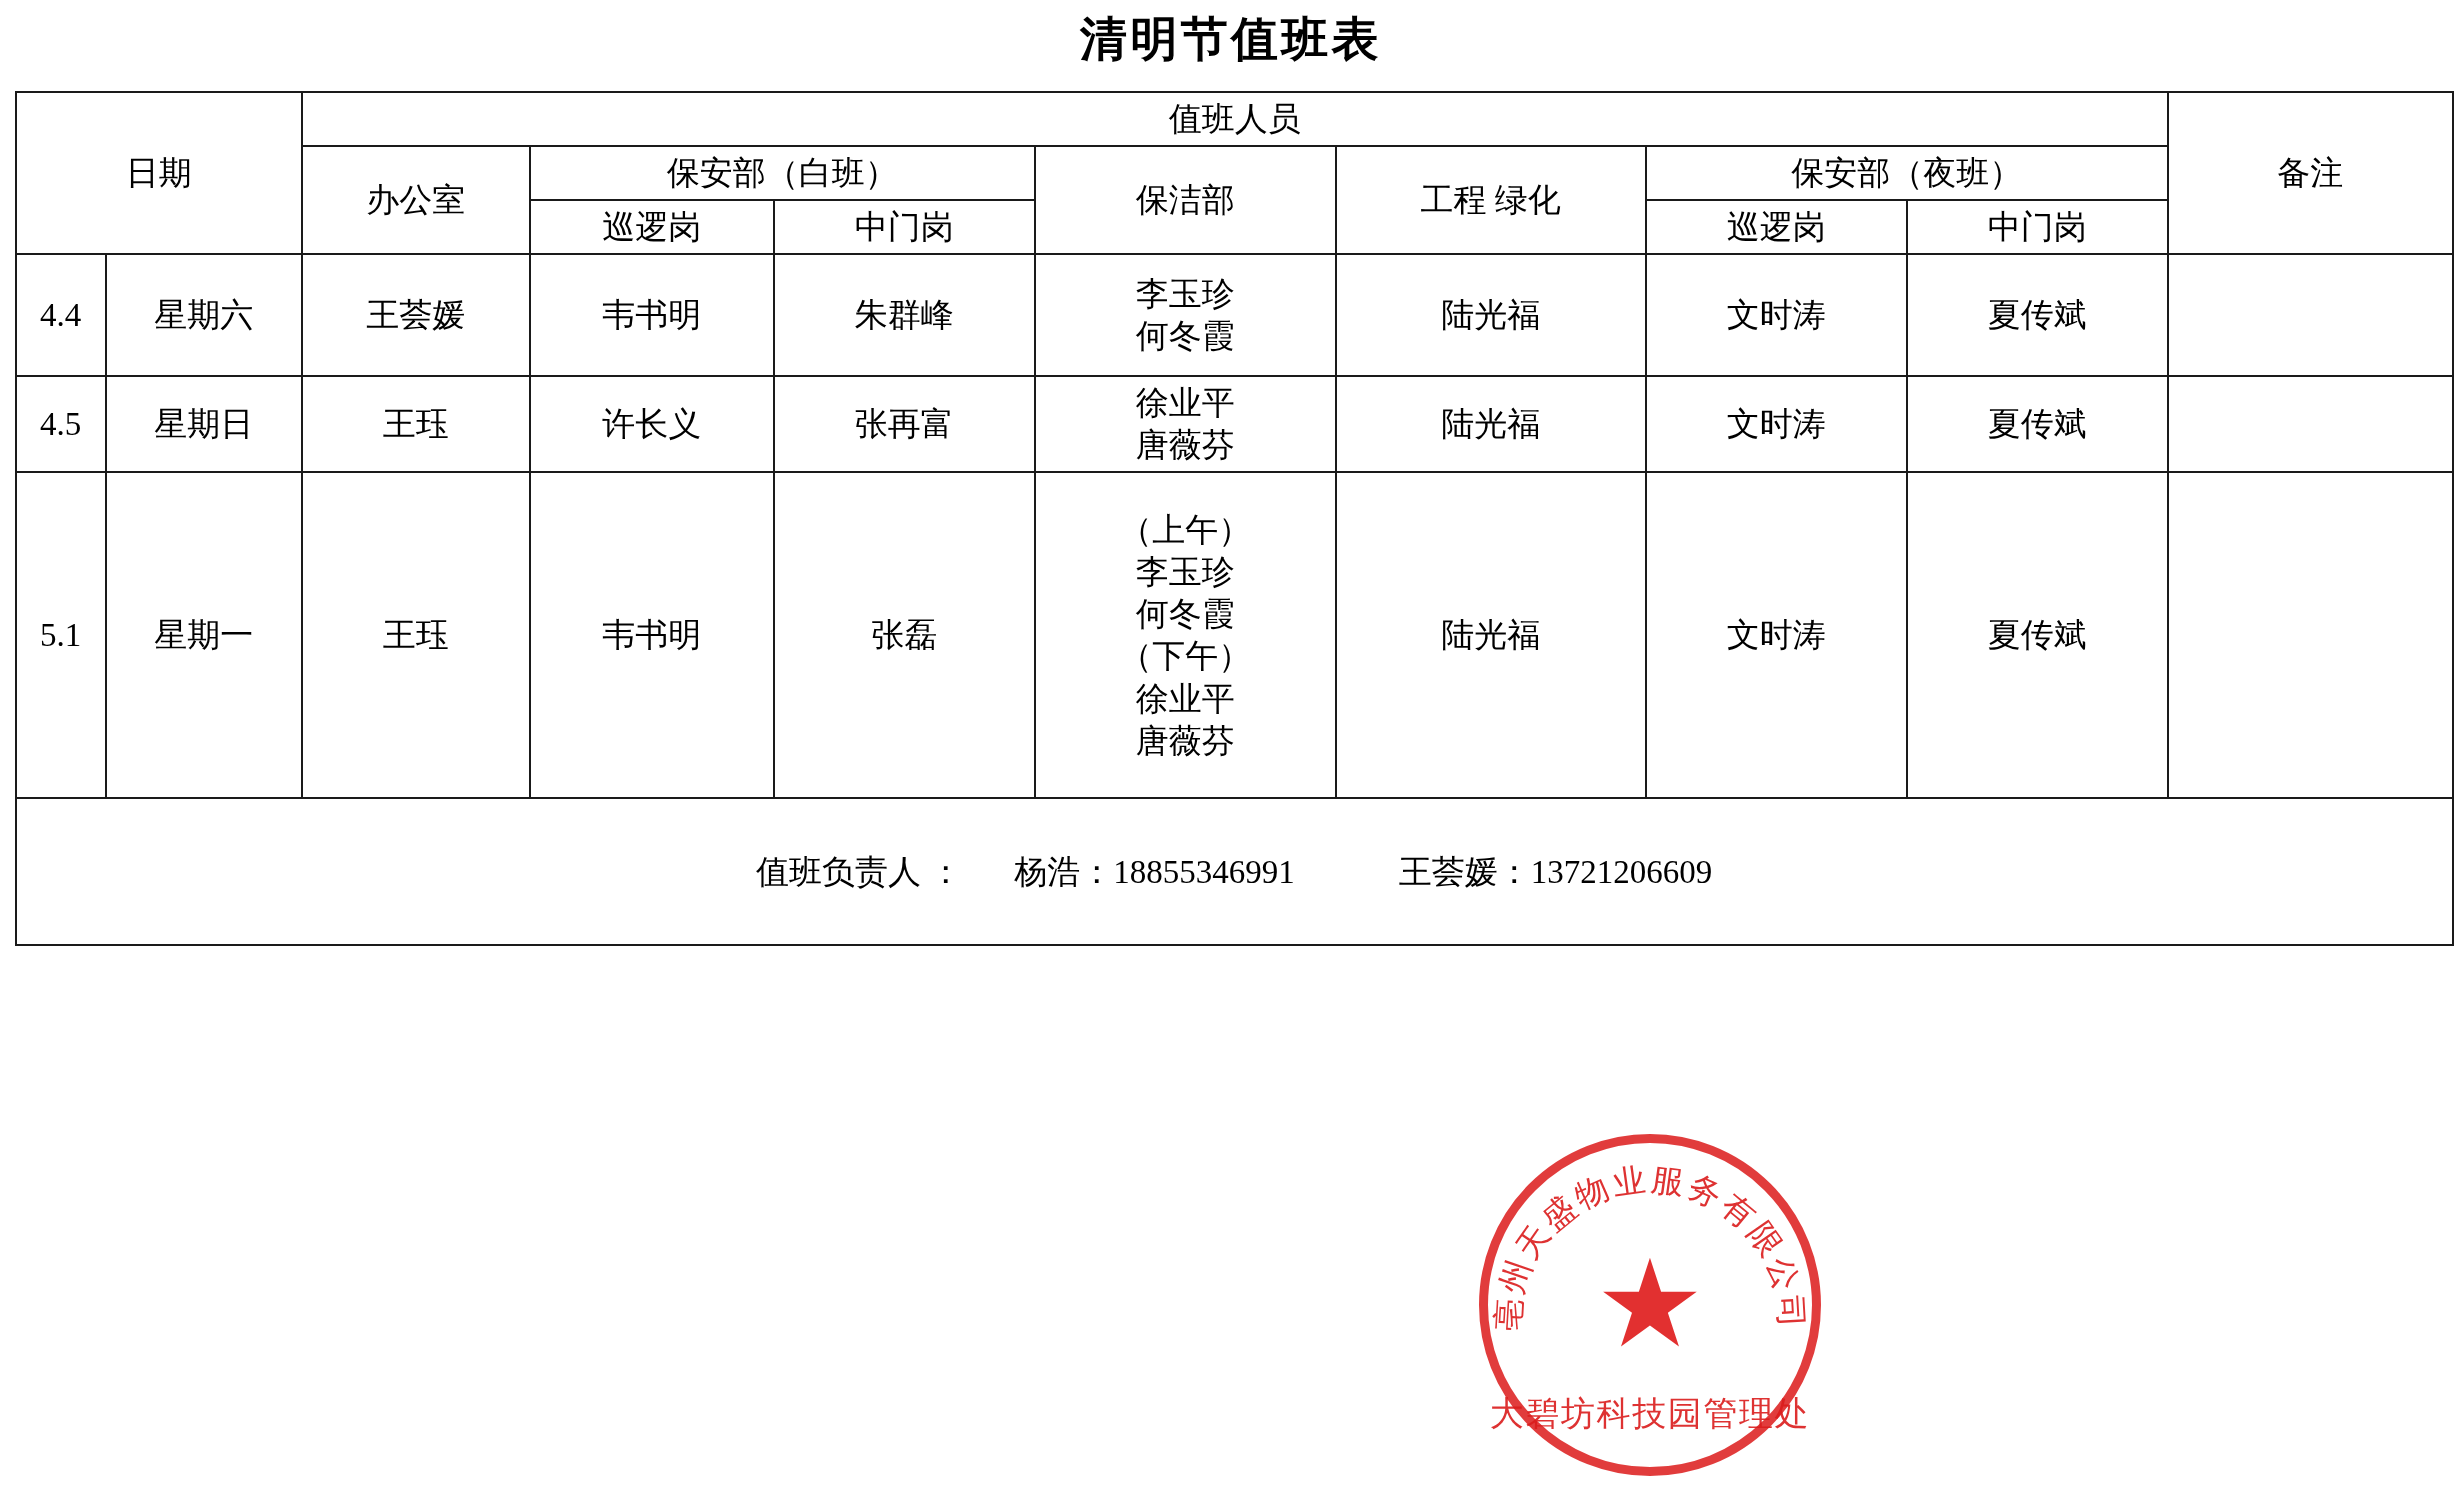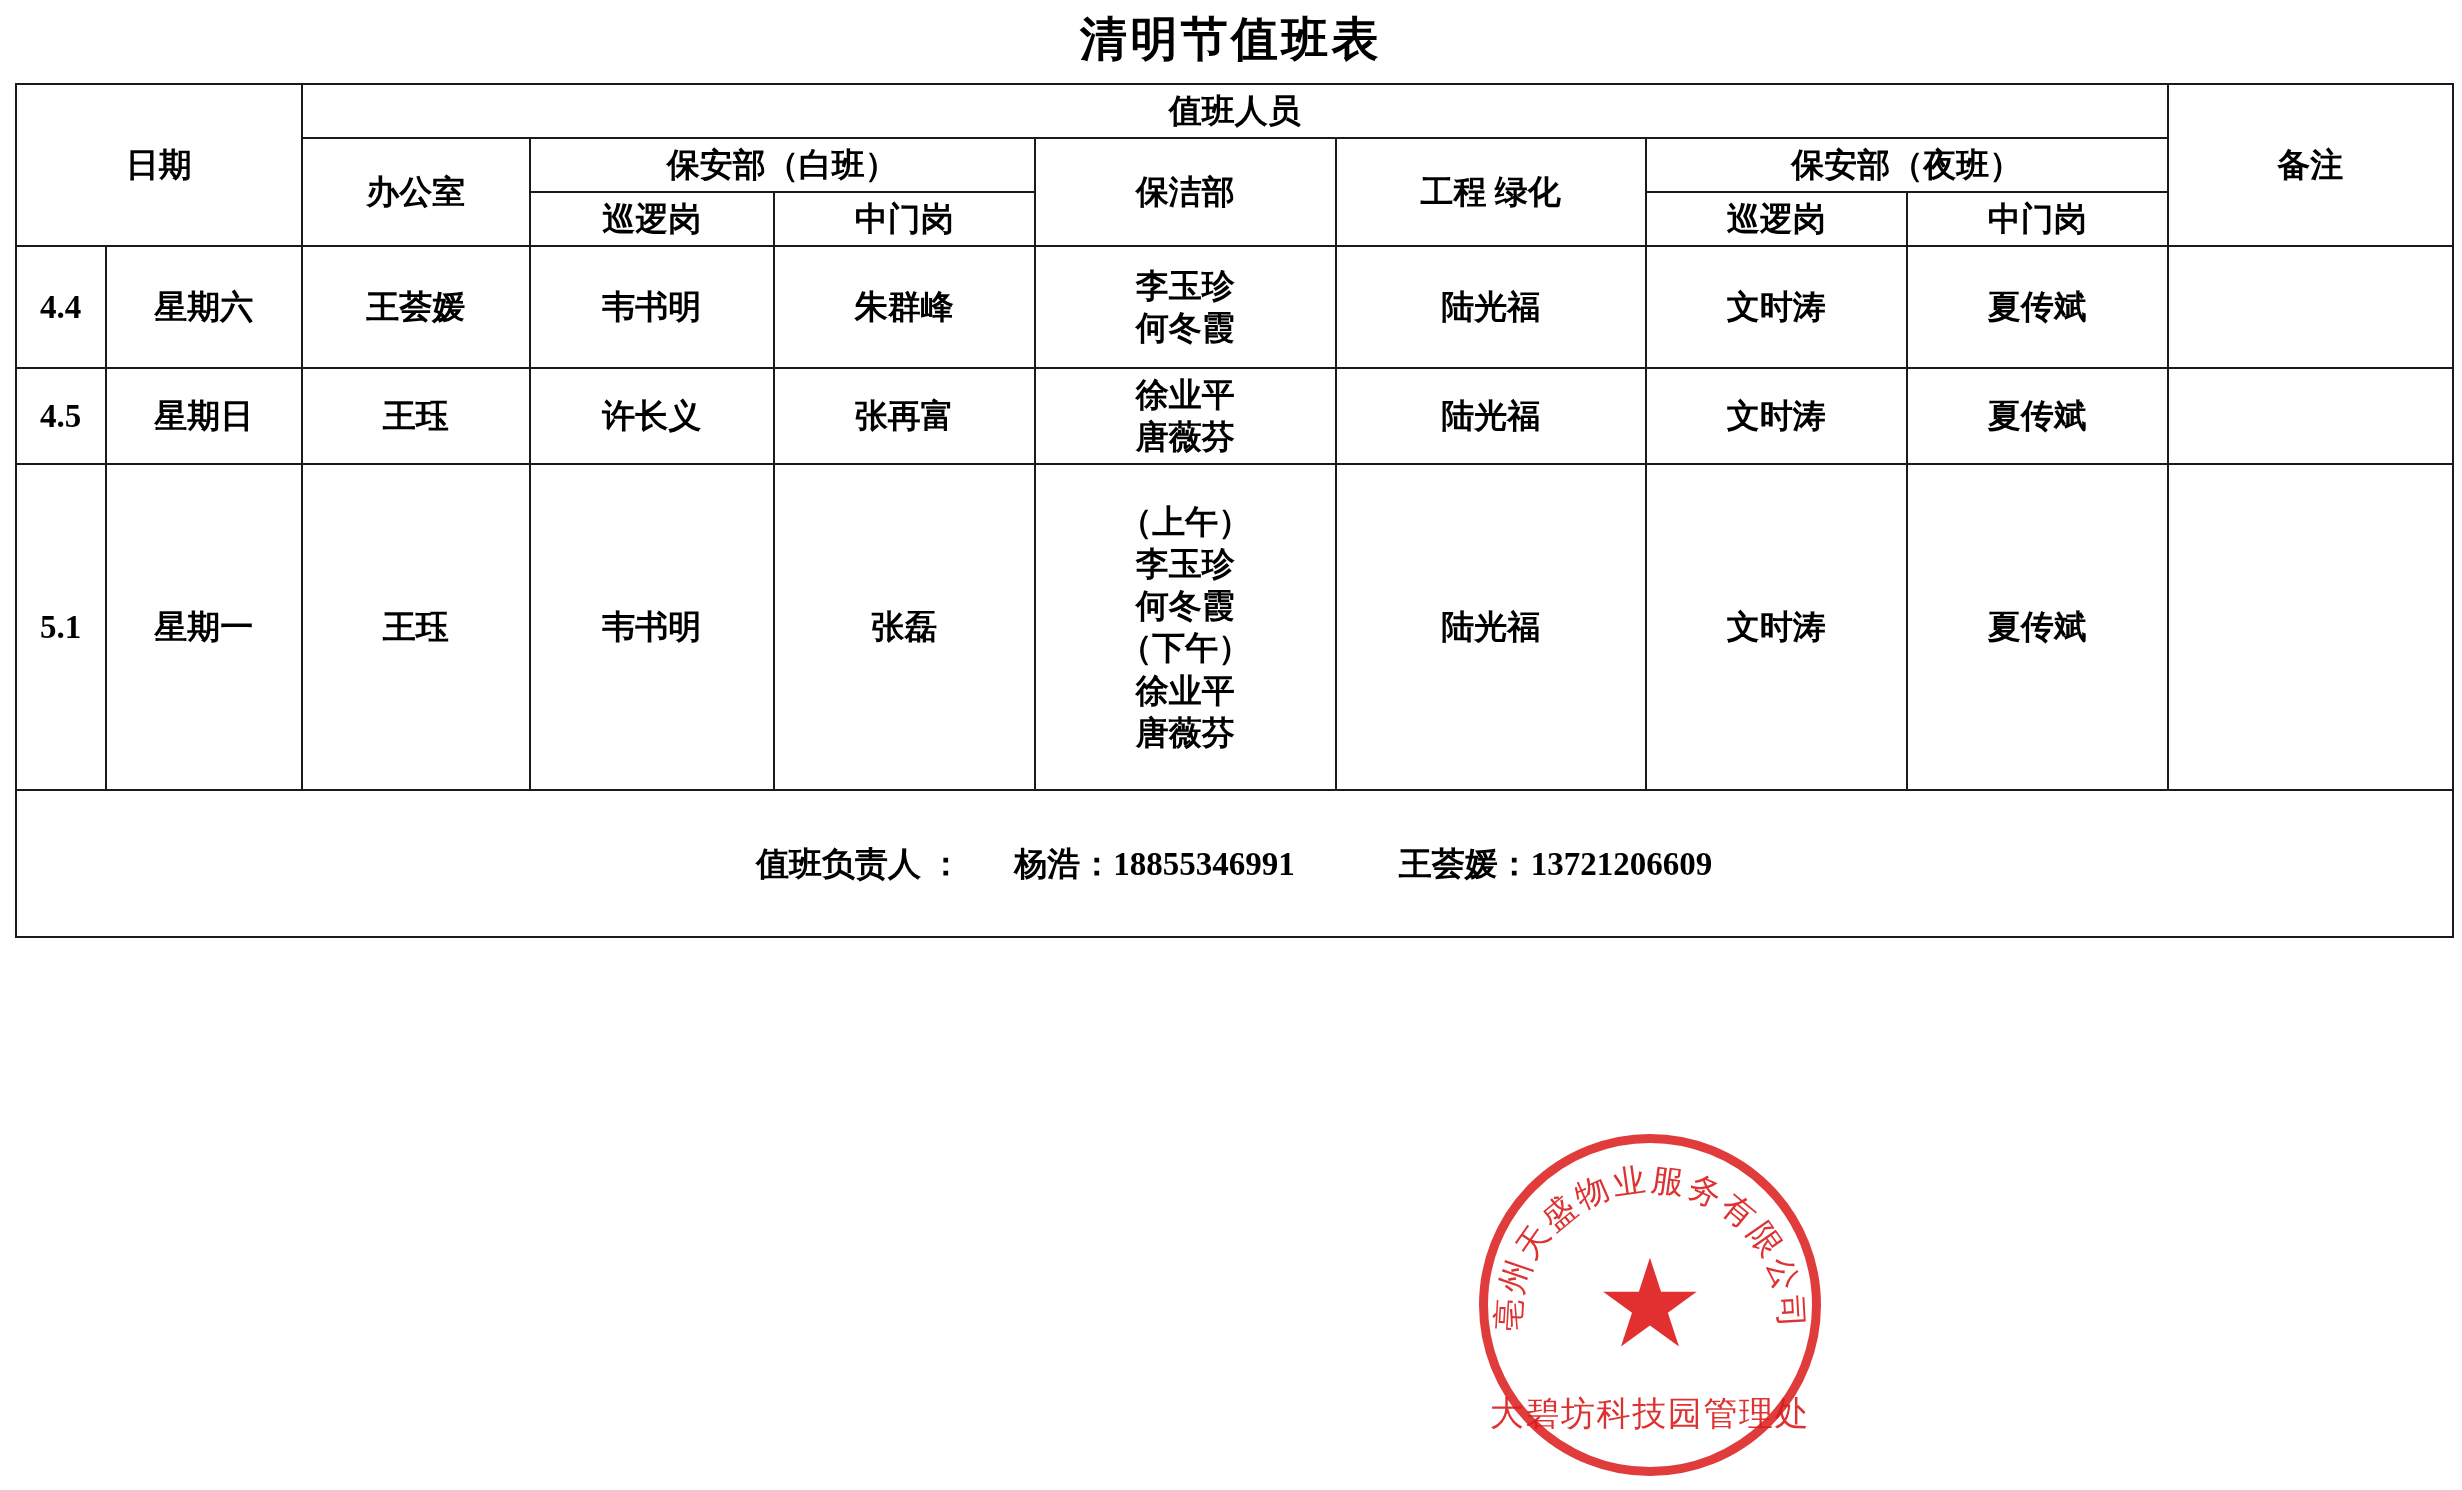--- a/index.html
+++ b/index.html
@@ -20,34 +20,34 @@
     width: 2462px;
     height: 1490px;
     box-sizing: border-box;
   }
   .title {
     text-align: center;
     font-size: 47px;
     font-weight: bold;
     letter-spacing: 3.3px;
     padding-top: 8.1px;
-    padding-bottom: 12px;
+    padding-bottom: 20px;
     font-family: "Liberation Serif", "DejaVu Serif", serif;
   }
   table.duty {
     border-collapse: collapse;
     width: 2436px;
     margin-left: 14.7px;
     table-layout: fixed;
   }
   table.duty td, table.duty th {
     border: 2.4px solid #1a1a1a;
     text-align: center;
     vertical-align: middle;
-    font-weight: bold;
+    font-weight: normal;
     font-size: 33px;
     padding: 4.9px 3.3px;
     line-height: 1.28;
     font-family: "Liberation Serif", "DejaVu Serif", serif;
     margin-top: 13px;
   }
   .hdr-big { font-size: 36px; }
   .hdr-mid { font-size: 34px; }
   .cell-name { font-size: 31px; }
   .cell-date { font-size: 31px; }

